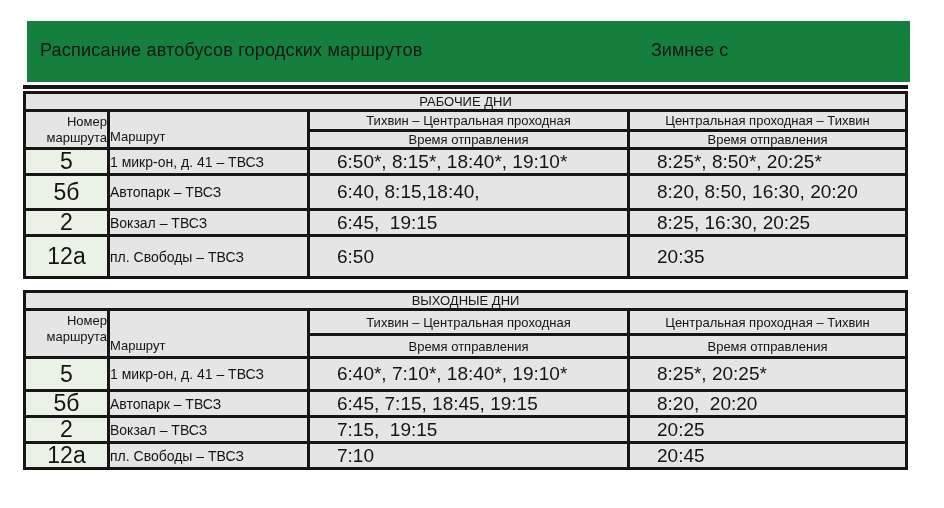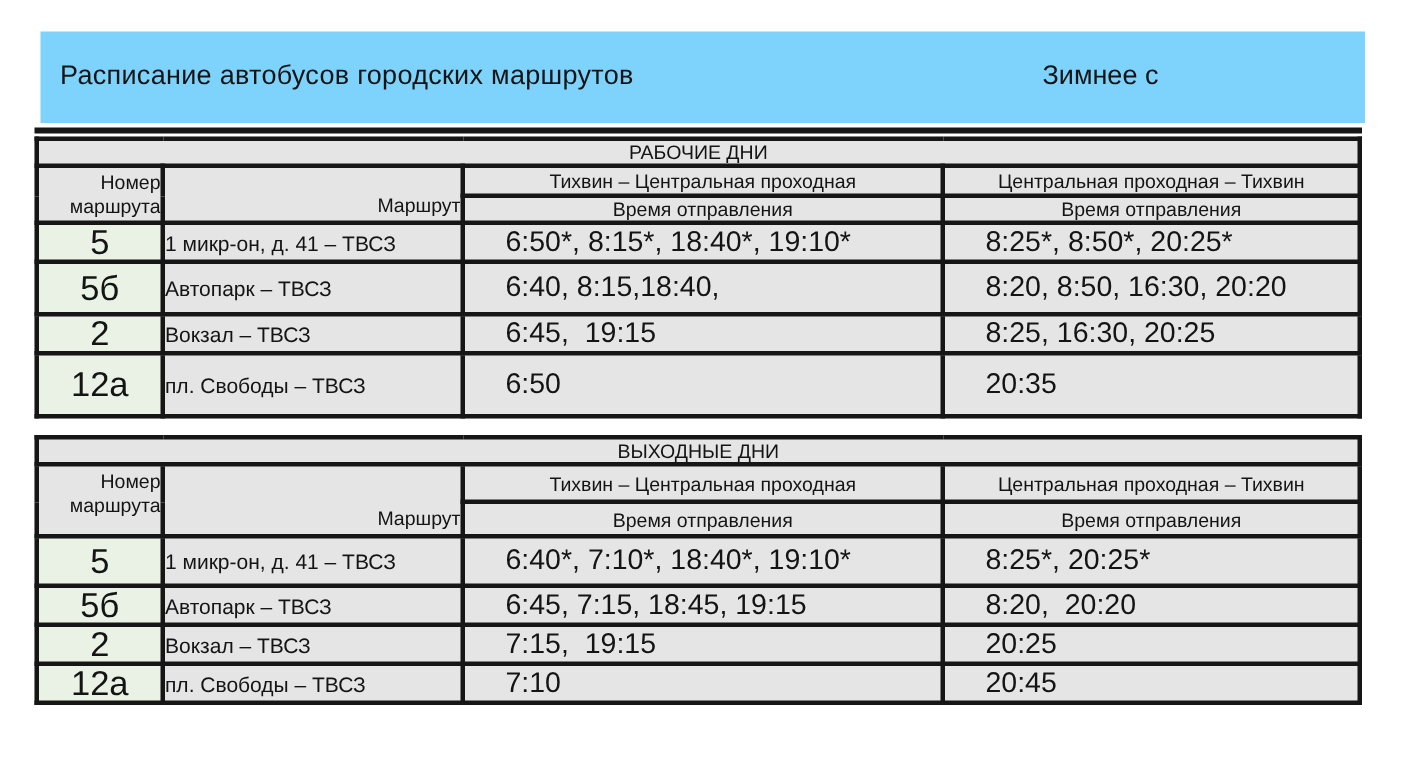--- a/index.html
+++ b/index.html
@@ -1,40 +1,40 @@
 <!DOCTYPE html>
 <html><head>
 <meta charset="utf-8">
 <style>
   html,body{margin:0;padding:0;background:#ffffff;}
   body{width:944px;height:508px;font-family:"Liberation Sans",sans-serif;color:#141414;}
   .page{position:relative;width:944px;height:508px;overflow:hidden;background:#ffffff;}
 
   
-  .band{position:absolute;left:27px;top:21px;width:883px;height:61px;background:#7dd3fc;}
+  .band{position:absolute;left:27px;top:21px;width:883px;height:61px;background:#15803d;}
   .band .title{position:absolute;left:13px;top:19px;font-size:18px;letter-spacing:.2px;white-space:nowrap;}
-  .band .season{position:absolute;left:624px;top:19px;font-size:18px;white-space:nowrap;margin-left:44px;}
+  .band .season{position:absolute;left:624px;top:19px;font-size:18px;white-space:nowrap;}
 
   
   .rule{position:absolute;left:23px;top:85px;width:885px;height:4px;background:#161616;}
 
   
   table{border-collapse:collapse;table-layout:fixed;width:885px;position:absolute;left:23px;background:#e5e5e5;}
   .t0{top:91px;}
   .t1{top:290px;}
   th,td{border:3px solid #161616;padding:0;font-weight:normal;overflow:hidden;}
 
   col.c-num{width:84px;}
   col.c-route{width:200px;}
   col.c-fwd{width:320px;}
   col.c-back{width:278px;}
 
   .day-row th{font-size:13px;text-align:center;height:14px;line-height:15px;}
   .hdr-num{font-size:13px;text-align:right;vertical-align:top;padding:2px 0 0 7px;line-height:16px;}
-  .hdr-route{font-size:13px;text-align:right;vertical-align:bottom;padding-bottom:3px;}
+  .hdr-route{font-size:13px;text-align:left;vertical-align:bottom;padding-bottom:3px;}
   .dir-row th.dir{font-size:13px;text-align:center;height:17px;}
   .time-row th{font-size:13px;height:15px;}
   .t1 .dir-row th.dir{height:22px;}
   .t1 .time-row th{height:20px;}
 
   td.num{background:#e9f2e4;text-align:center;font-size:23px;line-height:1;}
   td.route{font-size:14px;text-align:left;}
   td.times{font-size:19px;text-align:left;padding-left:27px;white-space:pre;}
 
   .t0 tbody tr:nth-child(1){height:24px;}

